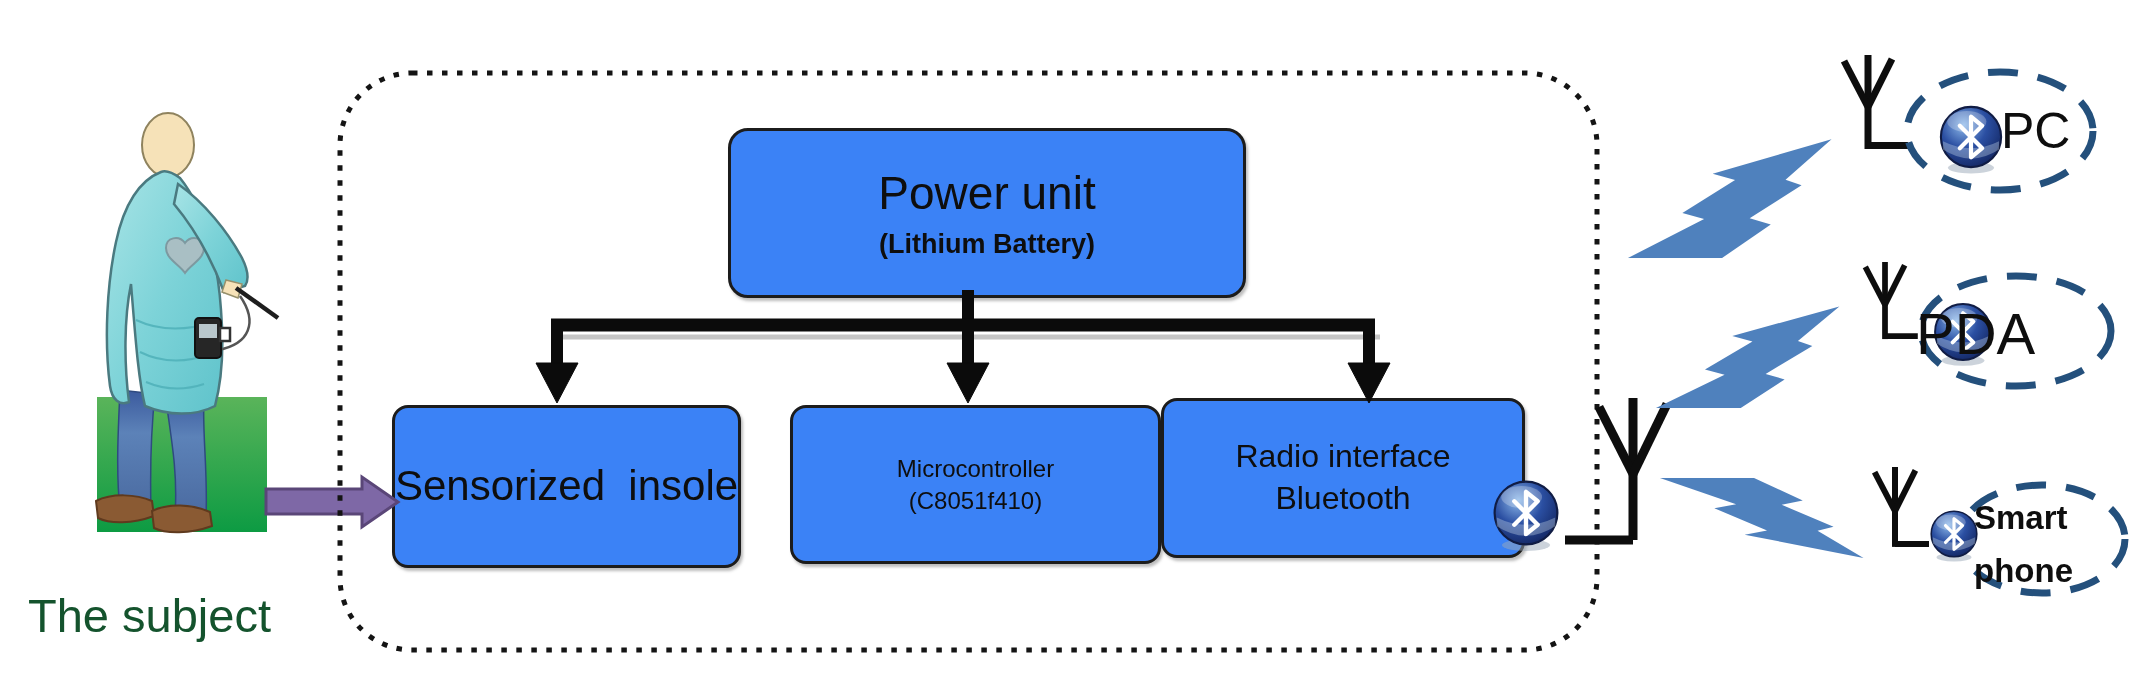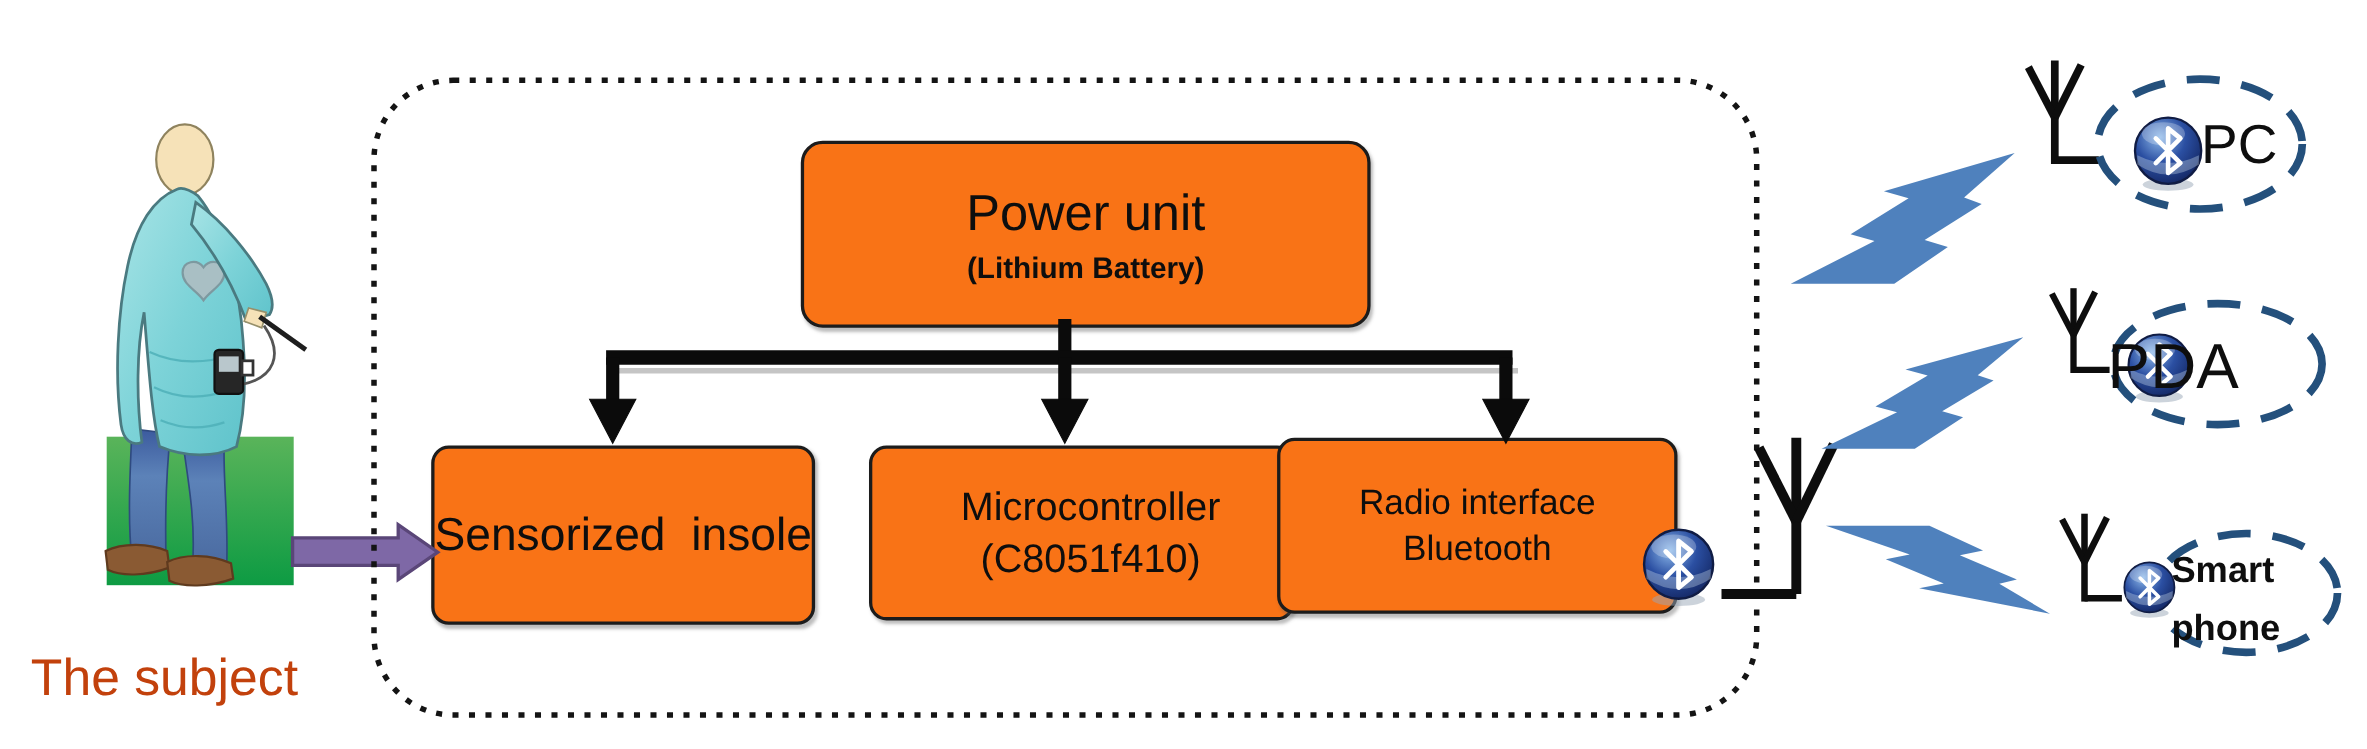--- a/index.html
+++ b/index.html
@@ -10,38 +10,38 @@
     overflow:hidden;
     font-family:"Liberation Sans", sans-serif;
     color:#0e0e0e;
   }
   svg.art{
     position:absolute;left:0;top:0;z-index:3;
     pointer-events:none;
   }
   .box{
     position:absolute;z-index:2;
-    background:#f97316;
+    background:#3b82f6;
     border:3px solid #1c1c1c;
     border-radius:16px;
     box-shadow:2px 3px 3px rgba(90,90,90,.40);
     display:flex;flex-direction:column;
     align-items:center;justify-content:center;
     text-align:center;
     line-height:1.3;
   }
   .box-power{left:728px;top:128px;width:512px;height:164px;border-radius:20px;}
   .box-power .title{font-size:46px;}
   .box-power .subtitle{font-size:27px;font-weight:bold;margin-top:4px;}
   .box-sens{left:392px;top:405px;width:343px;height:157px;font-size:42px;}
-  .box-micro{left:790px;top:405px;width:365px;height:153px;font-size:36px;padding-left:16px;}
+  .box-micro{left:790px;top:405px;width:365px;height:153px;font-size:24px;}
   .box-radio{left:1161px;top:398px;width:358px;height:154px;font-size:32px;}
   .one-line{white-space:pre;}
   .lbl{position:absolute;z-index:4;line-height:1;}
-  .lbl-subject{left:28px;top:592px;font-size:47px;color:#c2410c;}
+  .lbl-subject{left:28px;top:592px;font-size:47px;color:#14532d;}
   .lbl-pc{left:2001px;top:106px;font-size:50px;}
   .lbl-pda{left:1916px;top:305px;font-size:58px;}
   .lbl-smart{left:1974px;top:492px;width:124px;font-size:33px;font-weight:bold;
              text-align:left;line-height:1.6;}
 </style>
 </head>
 <body>
 
 <div class="canvas">
 

